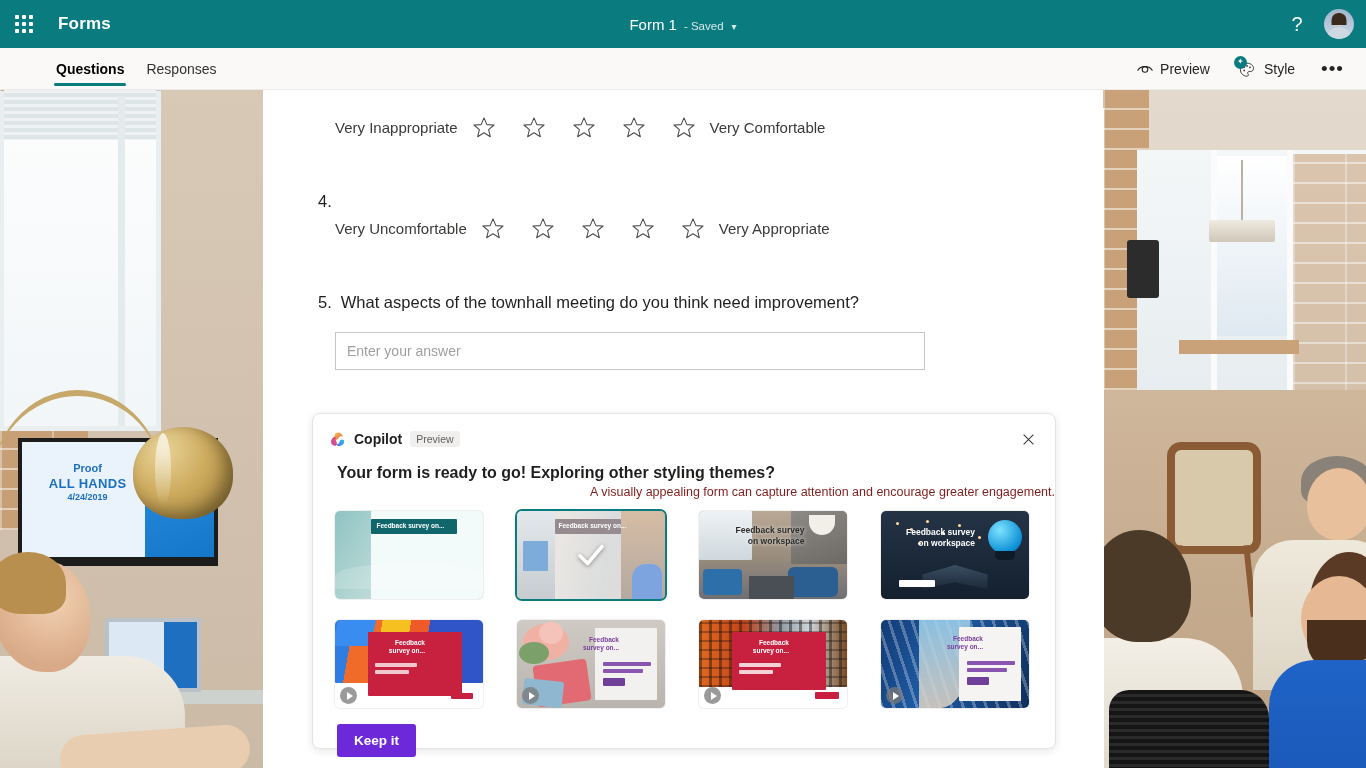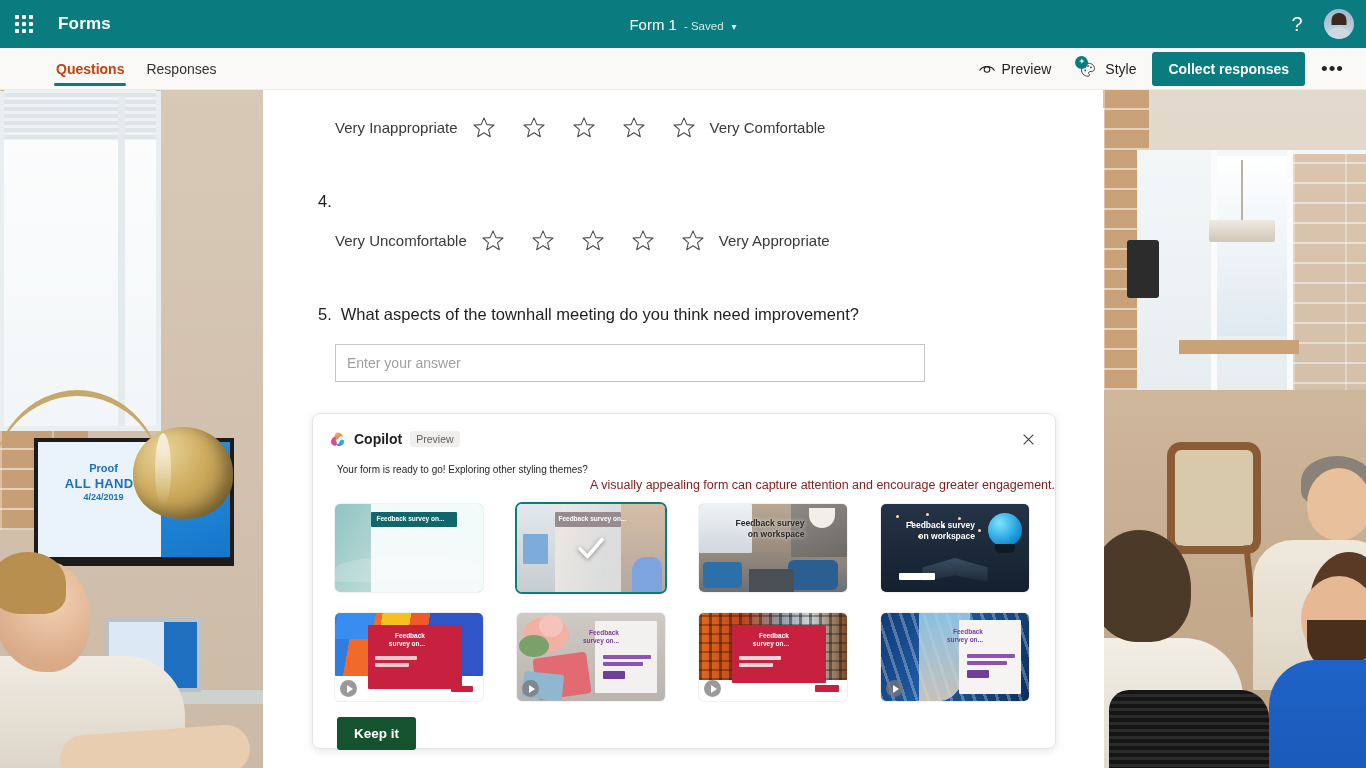--- a/index.html
+++ b/index.html
@@ -46,21 +46,21 @@
               background:repeating-linear-gradient(180deg,#eef2f3 0 3px,#dde5e7 3px 7px); }
   .l-mull   { position:absolute; left:118px; top:6px; width:7px; height:330px; background:#e4ebed; }
   .l-lampArm{ position:absolute; left:-10px; top:300px; width:175px; height:120px;
               border-top:6px solid #c6a96a; border-radius:60% 60% 0 0 / 100% 100% 0 0; }
   .l-ball   { position:absolute; left:133px; top:337px; width:100px; height:92px;
               border-radius:50% 50% 46% 46%;
               background:radial-gradient(ellipse at 30% 25%, #e9d398 0%, #cdab5e 45%, #9d7c36 100%);
               box-shadow:inset -8px -6px 16px rgba(0,0,0,.35); }
   .l-ball::before{content:"";position:absolute;left:22px;top:6px;width:16px;height:74px;border-radius:50%;
               background:linear-gradient(180deg,rgba(255,255,255,.75),rgba(255,255,255,0));}
-  .l-tv     { position:absolute; left:34px; top:348px; width:200px; height:128px;
+  .l-tv     { position:absolute; left:18px; top:348px; width:200px; height:128px;
               background:#1c1c1c; padding:4px 4px 9px 4px; }
   .l-tvscr  { width:100%; height:100%; background:#eaf3fb; position:relative; overflow:hidden; }
   .l-tvscr .right { position:absolute; right:0; top:0; width:36%; height:100%;
               background:linear-gradient(160deg,#2a8fe0,#1577c9); }
   .l-tvscr .glyph { position:absolute; right:9px; top:26px; width:34px; height:38px;
               border:3px solid #cfe6f8; border-radius:10px; }
   .l-tvscr .glyph::after{content:"";position:absolute;right:-8px;top:-6px;width:16px;height:16px;
               border-radius:50%;background:#e7f2fb;}
   .l-tvtxt  { position:absolute; left:8px; top:20px; width:60%; text-align:center;
               color:#1d6fc0; font-weight:bold; line-height:1.25; }
@@ -151,21 +151,21 @@
   .avatar::after{content:"";position:absolute;left:50%;bottom:-4px;transform:translateX(-50%);
             width:26px;height:16px;border-radius:13px 13px 0 0;background:#cdd8e3;}
 
   
   .cmdbar { position:absolute; left:0; top:48px; width:1366px; height:42px;
             background:#faf9f8; display:flex; align-items:center;
             border-bottom:1px solid #edebe9; }
   .tabs { display:flex; align-items:flex-end; height:42px; margin-left:48px; gap:6px; }
   .tab { font-size:14px; color:#323130; padding:0 8px; height:42px; display:flex;
          align-items:center; cursor:pointer; position:relative; }
-  .tab.active { color:#c2410c; font-weight:600; }
+  .tab.active { color:#000000; font-weight:600; }
   .tab.active::after { content:""; position:absolute; left:6px; right:6px; bottom:4px;
          height:2.5px; background:#0a7b7f; border-radius:2px; }
   .cmdright { margin-left:auto; display:flex; align-items:center; gap:6px; padding-right:12px; }
   .cmd-item { display:flex; align-items:center; gap:7px; font-size:14px; color:#242424;
               padding:6px 10px; border-radius:4px; cursor:pointer; }
   .eye-ic { width:17px; height:13px; position:relative; }
   .eye-ic svg { display:block; }
   .style-ic { position:relative; width:21px; height:20px; }
   .badge-sp { position:absolute; left:-2px; top:-3px; width:13px; height:13px; border-radius:50%;
               background:#0a7b7f; display:flex; align-items:center; justify-content:center;
@@ -192,35 +192,35 @@
   .copilot { position:absolute; left:312px; top:413px; width:744px; height:336px;
              background:#ffffff; border:1px solid #e6e4e2; border-radius:8px;
              box-shadow:0 2px 8px rgba(0,0,0,.10); }
   .cp-head { display:flex; align-items:center; padding:12px 14px 2px 16px; }
   .cp-logo { width:17px; height:17px; margin-right:8px; }
   .cp-name { font-size:14px; color:#201f1e; font-weight:600; }
   .cp-prev { margin-left:8px; font-size:10.5px; color:#605e5c; background:#f0efee;
              border-radius:3px; padding:2px 6px; }
   .cp-close { margin-left:auto; width:26px; height:26px; display:flex; align-items:center;
               justify-content:center; color:#4a4a4a; font-size:14px; cursor:pointer; }
-  .cp-h1 { font-size:10px; font-weight:400; color:#201f1e; padding:10px 0 0 24px; }
+  .cp-h1 { font-size:16px; font-weight:700; color:#201f1e; padding:10px 0 0 24px; }
   .cp-h2 { font-size:12.5px; color:#7f1d1d; padding:3px 0 0 24px;text-align:right; }
   .thumbs { padding:12px 0 0 22px; display:grid; grid-template-columns:repeat(4,182px);
             grid-gap:21px 0; column-gap:0; }
   .thumb-cell { width:182px; display:flex; }
   .thumb { width:148px; height:88px; border-radius:5px; overflow:hidden; position:relative;
            cursor:pointer; box-shadow:0 0 0 1px rgba(0,0,0,.06); background:#fff; }
   .tsel { box-shadow:0 0 0 2px #0a7b7f; }
   .tcheck { position:absolute; inset:0; background:rgba(255,255,255,.42);
             display:flex; align-items:center; justify-content:center; }
   .tcheck svg { filter:drop-shadow(0 1px 2px rgba(0,0,0,.4)); }
   .play { position:absolute; left:5px; bottom:4px; width:17px; height:17px; border-radius:50%;
           background:rgba(120,120,120,.75); display:flex; align-items:center; justify-content:center; }
   .play i { width:0;height:0;border-left:6px solid #fff;border-top:4px solid transparent;border-bottom:4px solid transparent; margin-left:2px;}
-  .keepit { margin:16px 0 0 24px; background:#14532d; color:#fff; border:none;
+  .keepit { margin:16px 0 0 24px; background:#6d28d9; color:#fff; border:none;
             font-size:13.5px; font-weight:600; padding:9px 17px; border-radius:3px; cursor:pointer; }
 
   
   .t-title { position:absolute; font-size:6.5px; font-weight:600; line-height:1.25;text-align:right; }
   .bar { position:absolute; border-radius:1px; }
 </style>
 </head>
 <body>
 
 <div class="bg-stage">
@@ -305,21 +305,21 @@
             </svg></span>
       </span>
       <span class="star-label">Very Comfortable</span>
     </div>
   </div>
 
   <div class="q-block" style="padding-top:53px;">
     <div class="q-text" style="padding-left:55px;">
       <span class="q-num">4.</span>
     </div>
-    <div class="stars-row" style="margin-top:18px;">
+    <div class="stars-row" style="margin-top:6px;">
       <span class="star-label">Very Uncomfortable</span>
       <span class="star-group">
         <span class="star"><svg viewBox="0 0 24 24" width="24" height="23">
               <polygon points="12,2 15,9 22.5,9.4 16.8,14.2 18.6,21.6 12,17.5 5.4,21.6 7.2,14.2 1.5,9.4 9,9" fill="none" stroke="#4a4a4a" stroke-width="1.1" stroke-linejoin="round"></polygon>
             </svg></span>
         <span class="star"><svg viewBox="0 0 24 24" width="24" height="23">
               <polygon points="12,2 15,9 22.5,9.4 16.8,14.2 18.6,21.6 12,17.5 5.4,21.6 7.2,14.2 1.5,9.4 9,9" fill="none" stroke="#4a4a4a" stroke-width="1.1" stroke-linejoin="round"></polygon>
             </svg></span>
         <span class="star"><svg viewBox="0 0 24 24" width="24" height="23">
               <polygon points="12,2 15,9 22.5,9.4 16.8,14.2 18.6,21.6 12,17.5 5.4,21.6 7.2,14.2 1.5,9.4 9,9" fill="none" stroke="#4a4a4a" stroke-width="1.1" stroke-linejoin="round"></polygon>
@@ -556,16 +556,15 @@
           <path d="M11.5 4.6c4.3 0 7.2 2.6 7.2 5.9 0 2.3-1.9 3.3-3.3 3.3h-1.5c-1 0-1.7.7-1.7 1.6 0 .5.2.8.5 1.1.3.3.4.6.4 1 0 .9-.8 1.4-1.7 1.4-3.9 0-7.1-3.1-7.1-7.1s3.2-7.2 7.2-7.2z" fill="none" stroke="#3b3a39" stroke-width="1.1"></path>
           <circle cx="8.3" cy="9" r="1" fill="#3b3a39"></circle>
           <circle cx="11.6" cy="7.6" r="1" fill="#3b3a39"></circle>
           <circle cx="14.8" cy="9.2" r="1" fill="#3b3a39"></circle>
           <circle cx="8.4" cy="12.6" r="1" fill="#3b3a39"></circle>
         </svg>
         <span class="badge-sp">✦</span>
       </span>
       <span>Style</span>
     </div>
-    <button class="collect-btn">Collect responses</button>
     <div class="ellipsis">•••</div>
   </div>
 </div>
 
 </body></html>

